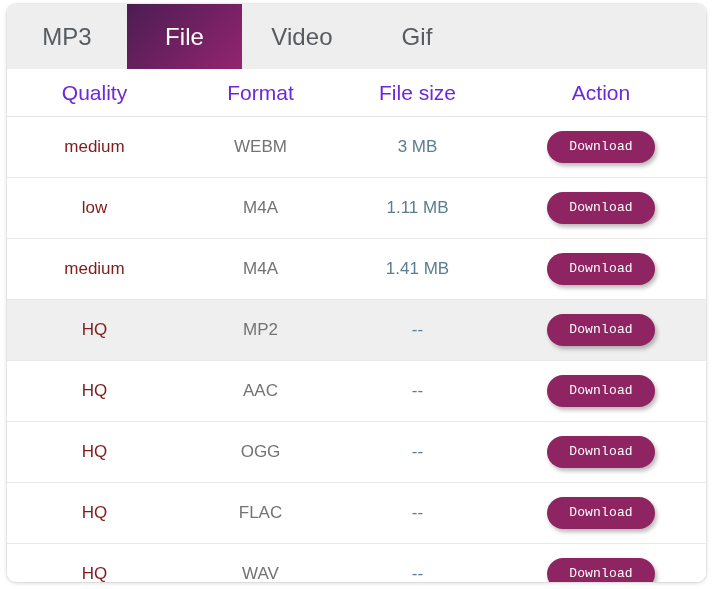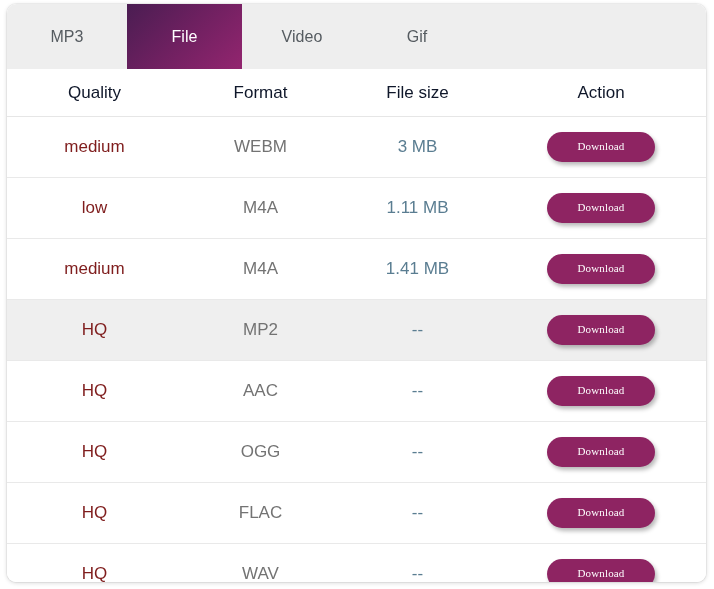--- a/index.html
+++ b/index.html
@@ -45,21 +45,21 @@
     background: #eeeeee;
     border-top-left-radius: 9px;
     border-top-right-radius: 9px;
     overflow: hidden;
   }
   .tab {
     display: flex;
     align-items: center;
     justify-content: center;
     height: 65px;
-    font-size: 16px;
+    font-size: 24px;
     color: #555b60;
     letter-spacing: 0.1px;
     cursor: pointer;
     user-select: none;
     background: transparent;
     border: none;
     font-family: "Liberation Sans", sans-serif;
     padding: 0;
     box-sizing: border-box;
   }
@@ -81,23 +81,23 @@
     table-layout: fixed;
     background: #ffffff;
   }
   .table col.c-quality  { width: 175px; }
   .table col.c-format   { width: 157px; }
   .table col.c-filesize { width: 157px; }
   .table col.c-action   { width: 210px; }
 
   .table thead th {
     height: 47px;
-    font-size: 17px;
+    font-size: 21px;
     font-weight: normal;
-    color: #0f172a;
+    color: #6d28d9;
     text-align: center;
     background: #ffffff;
     border-bottom: 1px solid #e6e6e6;
     padding: 0;
     vertical-align: middle;
   }
 
   .table tbody tr {
     height: 60px;
   }
@@ -117,22 +117,22 @@
   td.quality  { color: #7f1d1d; }
   td.format   { color: #737373; }
   td.filesize { color: #5a7d91; }
 
   .dl-btn {
     display: inline-block;
     min-width: 108px;
     padding: 9px 17px 10px 17px;
     background: #8e2462;
     color: #ffffff;
-    font-size: 11px;
-    font-family: Liberation Serif, serif;
+    font-size: 13px;
+    font-family: Liberation Mono, monospace;
     border: none;
     border-radius: 22px;
     cursor: pointer;
     box-shadow: 2px 3px 4px rgba(0,0,0,0.28);
     line-height: 1;
     letter-spacing: 0.15px;
   }
 </style>
 </head>
 <body>

